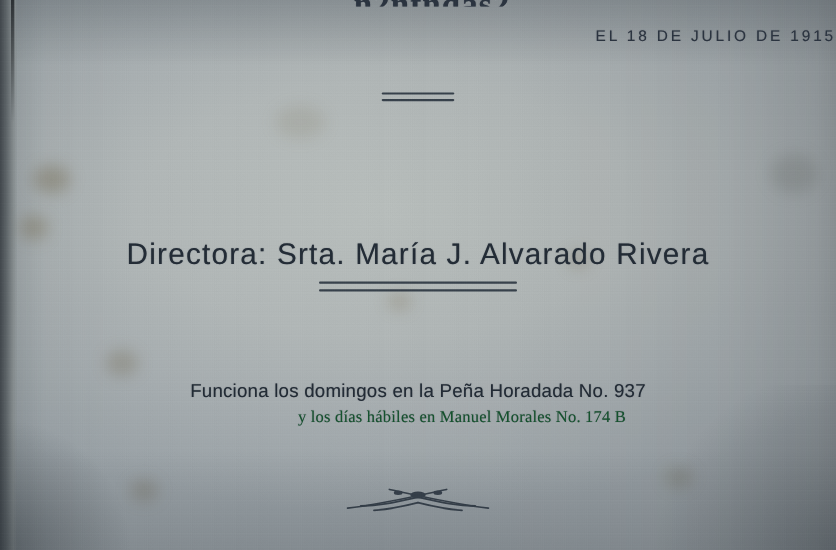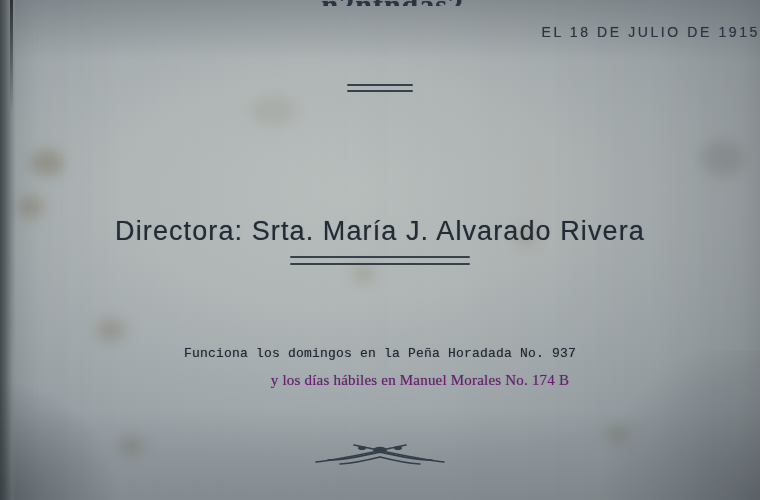--- a/index.html
+++ b/index.html
@@ -116,31 +116,31 @@
   }
   #director-line {
     top: 172px;
     font-size: 27px;
     letter-spacing: 1.1px;
     color: #232c36;
     margin-top: 44px;
   }
   #address-line-1 {
     top: 346px;
-    font-family: Liberation Mono, monospace;
-    font-size: 13px;
+    font-family: Liberation Sans, sans-serif;
+    font-size: 17px;
     letter-spacing: 0.2px;
     color: #222b35;
   }
   #address-line-2 {
     top: 372px;
     font-family: "Liberation Serif", serif;
     font-size: 15px;
     letter-spacing: 0.2px;
-    color: #701a75;
+    color: #14532d;
     padding-left: 80px;
   }
   
   .rule {
     position: absolute;
     left: 50%;
     transform: translateX(-50%);
   }
   .rule i {
     display: block;

